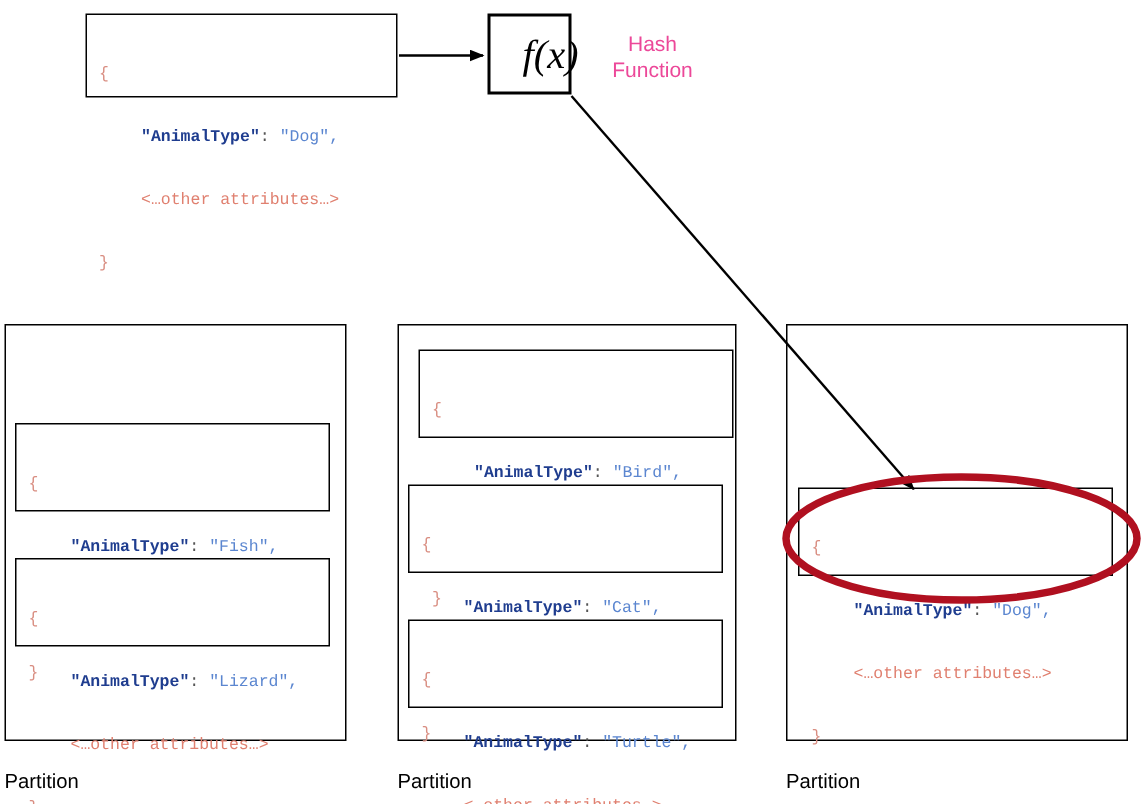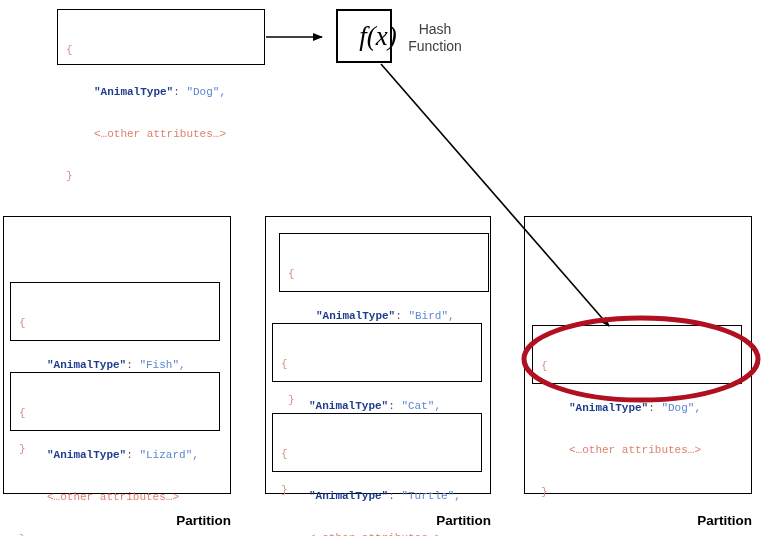--- a/index.html
+++ b/index.html
@@ -61,41 +61,40 @@
     justify-content: center;
     font-family: "Liberation Serif", serif;
     font-style: italic;
     font-size: 27px;
     color: #000000;
     z-index: 5;
   }
   .fbox-label {
     position: absolute;
     font-size: 14px;
-    color: #404040;
+    color: #ec4899;
     text-align: center;
     line-height: 17px;
     z-index: 5;
   }
 
   
   .partition {
     position: absolute;
     box-sizing: border-box;
     border: 1.5px solid #000000;
     background: #ffffff;
     z-index: 2;
   }
   .partition-label {
     position: absolute;
     font-size: 13.5px;
     color: #000000;
-    text-align: right;
+    text-align: left;
     z-index: 3;
-    font-weight: bold;
   }
 
   
   .layer {
     position: absolute;
     left: 0;
     top: 0;
     width: 761px;
     height: 536px;
   }
@@ -107,21 +106,21 @@
 
 <div id="canvas">
 
   <div class="record" style="left:57px; top:9px; width:208px; height:56px;">
     <div><span class="brace">{</span></div>
     <div class="line"><span class="key">"AnimalType"</span><span class="colon">: </span><span class="val">"Dog",</span></div>
     <div class="line"><span class="attrs">&lt;…other attributes…&gt;</span></div>
     <div><span class="brace">}</span></div>
   </div>
 
-  <div class="fbox" style="left:336px; top:9px; width:56px; height:54px;padding-left:28px;">
+  <div class="fbox" style="left:325px; top:9px; width:56px; height:54px;padding-left:28px;">
     <span>f(x)</span>
   </div>
   <div class="fbox-label" style="left:396px; top:21px; width:78px;">
     <div>Hash</div>
     <div>Function</div>
   </div>
 
   <div class="partition" style="left:3px; top:216px; width:228px; height:278px;"></div>
 
   <div class="record" style="left:10px; top:282px; width:210px; height:59px;">

